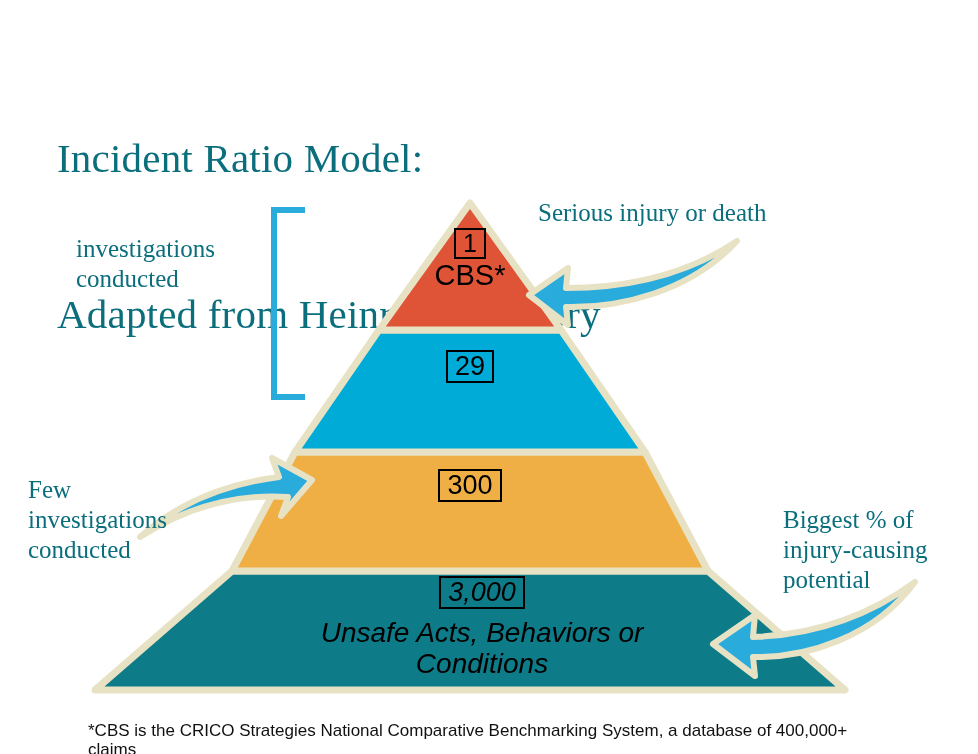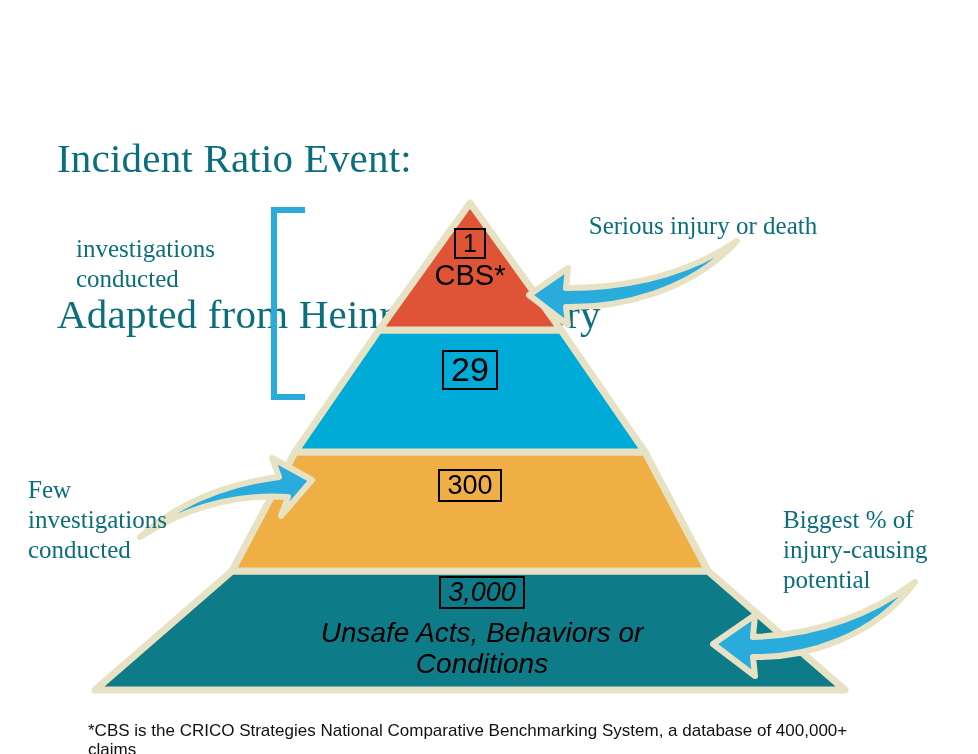--- a/index.html
+++ b/index.html
@@ -45,21 +45,21 @@
   }
   .lbl{display:block;}
 
   
   .t1{left:370px;top:228px;width:200px;}
   .t1 .num{font-size:25px;}
   .t1 .lbl{font-size:29px;margin-top:0;}
 
   
   .t2{left:340px;top:350px;width:260px;}
-  .t2 .num{font-size:34px;}
+  .t2 .num{font-size:27px;}
   .t2 .lbl{font-size:30px;margin-top:8px;}
 
   
   .t3{left:330px;top:469px;width:280px;}
   .t3 .num{font-size:27px;}
   .t3 .lbl{font-size:30px;margin-top:9px;}
 
   
   .t4{left:292px;top:576px;width:380px;font-style:italic;}
   .t4 .num{font-size:27px;}
@@ -69,21 +69,21 @@
   .anno{
     position:absolute;
     font-family:"Liberation Serif",serif;
     color:#0B6E7C;
     font-size:25px;
     line-height:30px;
   }
   .anno span{display:block;}
   .anno-most{left:76px;top:234px;width:210px;}
   .anno-few{left:28px;top:475px;width:215px;}
-  .anno-serious{left:538px;top:211px;width:330px;white-space:nowrap;text-align:center;}
+  .anno-serious{left:538px;top:198px;width:330px;white-space:nowrap;}
   .anno-biggest{left:783px;top:505px;width:200px;}
 
   
   .footnote{
     position:absolute;
     left:88px; top:700px;
     width:790px;
     font-size:17px;
     line-height:19px;
     color:#111111;
@@ -91,21 +91,21 @@
     margin-top:21px;
   }
   .footnote span{display:block;}
 </style>
 </head>
 <body>
 
 <div id="stage">
 
   <div class="title">
-    <span class="ln">Incident Ratio Event:</span>
+    <span class="ln">Incident Ratio Model:</span>
     <span class="ln">Adapted from Heinrich’s Theory</span>
   </div>
 
   <svg id="pyr" viewBox="0 0 978 754">
     <defs>
       <linearGradient id="agrad" x1="0" y1="0" x2="0" y2="1">
         <stop offset="0" stop-color="#34B4E0"></stop>
         <stop offset="1" stop-color="#00A8D6"></stop>
       </linearGradient>
     </defs>

